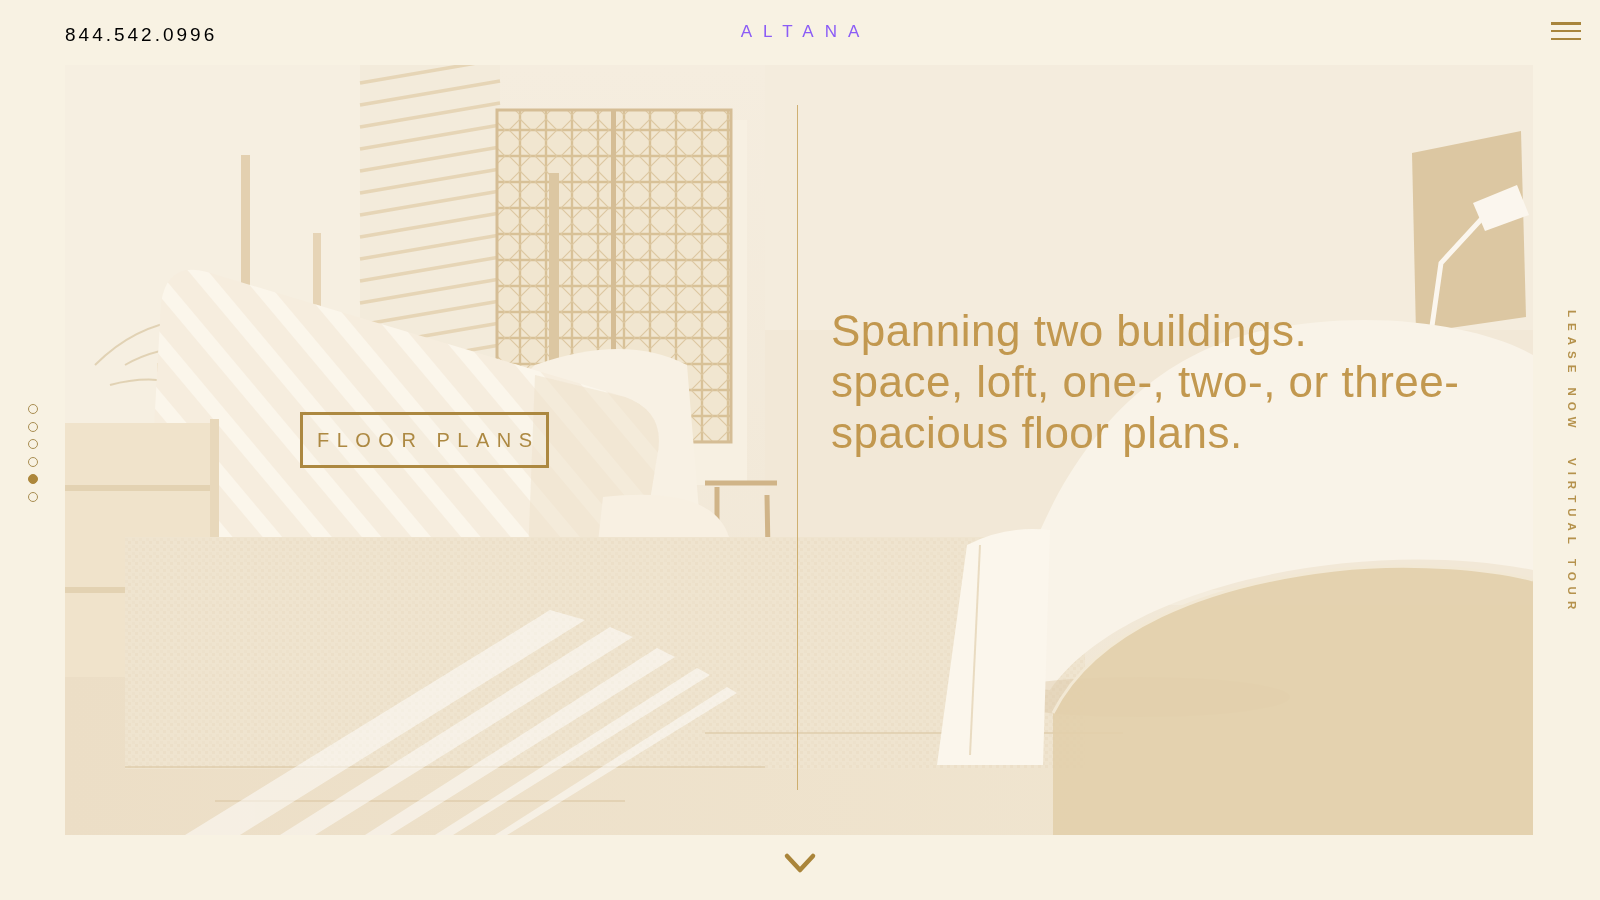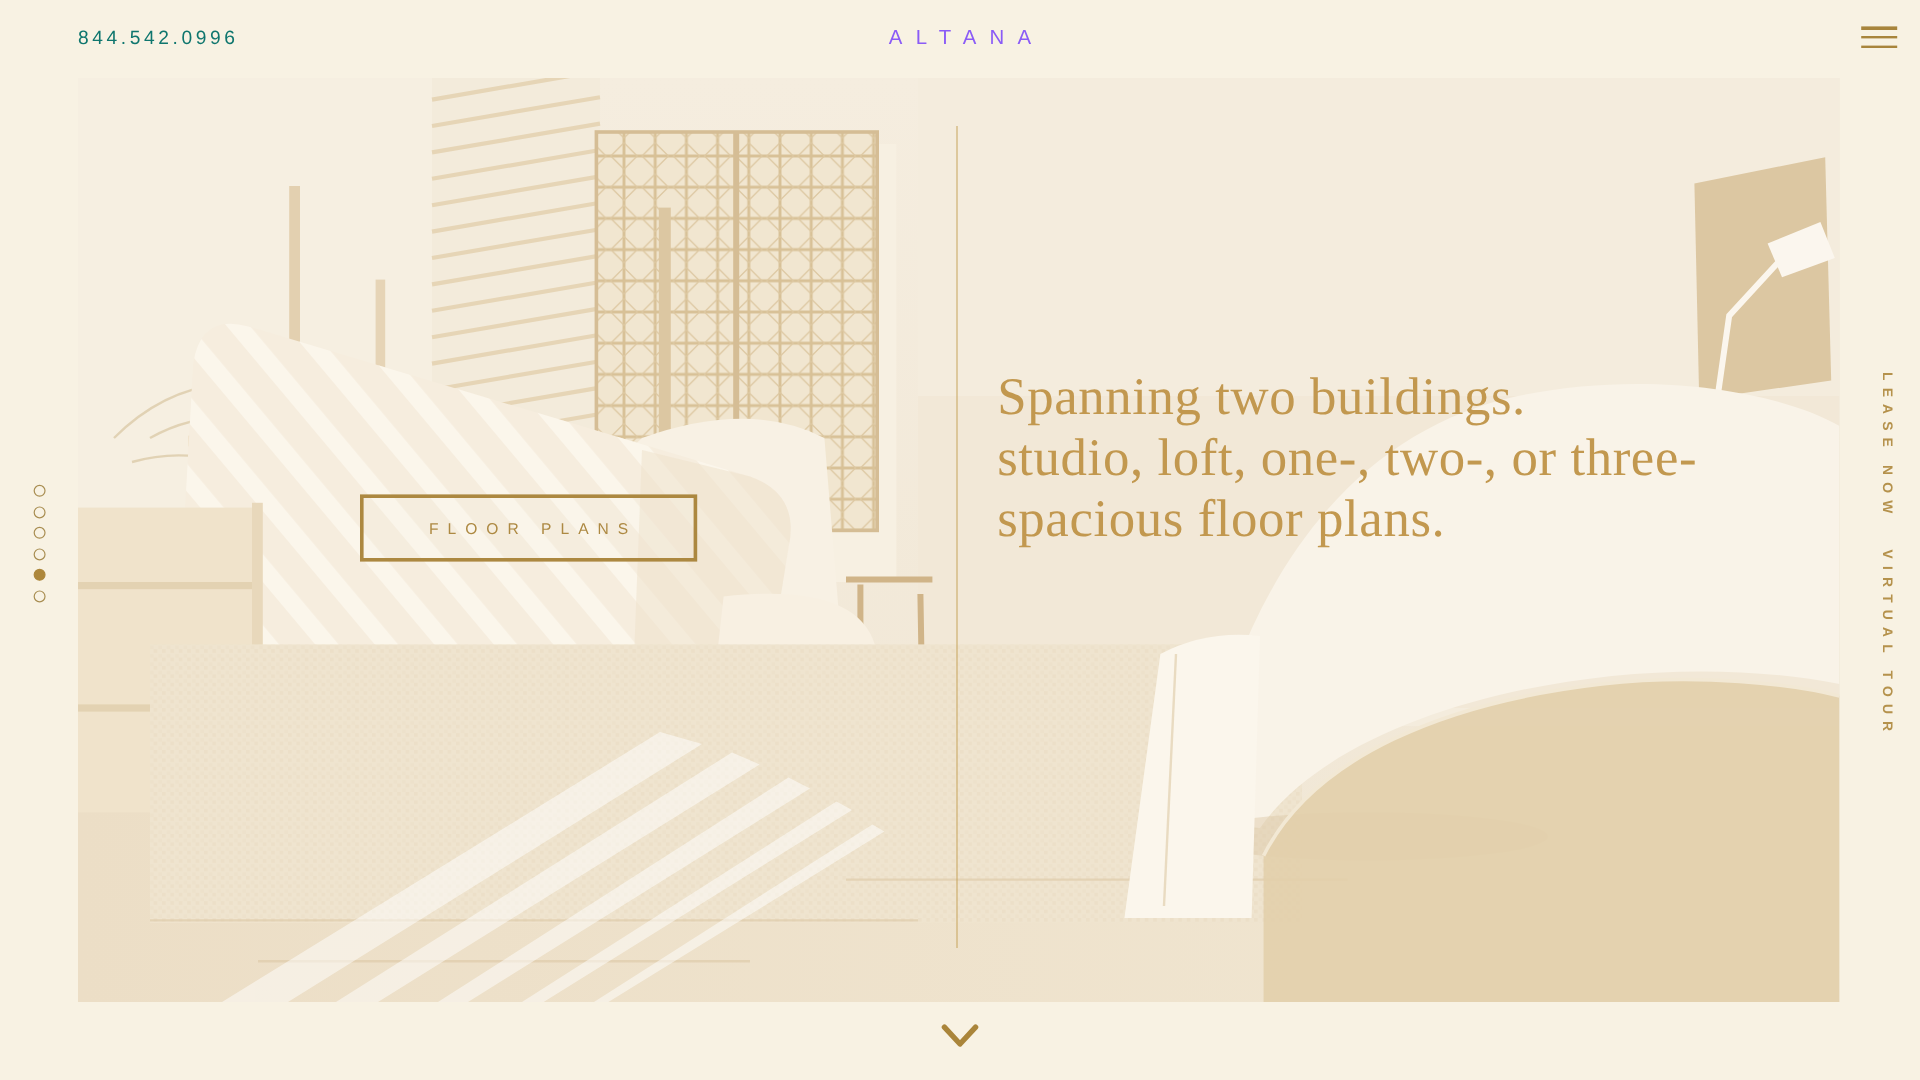--- a/index.html
+++ b/index.html
@@ -7,22 +7,22 @@
   body {
     background: #f8f2e3;
     font-family: "Liberation Sans", sans-serif;
     position: relative;
   }
   .page { position: absolute; inset: 0; }
 
   
   .phone {
     position: absolute; left: 65px; top: 24px;
-    font-size: 16px; letter-spacing: 3px;
-    color: #0f766e; text-decoration: none; cursor: pointer;
+    font-size: 19px; letter-spacing: 3px;
+    color: #000000; text-decoration: none; cursor: pointer;
   }
   .logo {
     position: absolute; left: 0; right: 0; top: 22px;
     text-align: center;
     font-size: 17px; letter-spacing: 11px; text-indent: 11px;
     color: #8b5cf6; cursor: pointer;
   }
   .menu-btn {
     position: absolute; left: 1551px; top: 22px;
     width: 30px; height: 18px;
@@ -47,36 +47,36 @@
   
   .hero {
     position: absolute; left: 65px; top: 65px;
     width: 1468px; height: 770px; overflow: hidden;
     background: #f2e9da;
   }
   .hero svg.photo { position: absolute; inset: 0; width: 100%; height: 100%; display: block; }
 
   .fp-btn {
     position: absolute; left: 235px; top: 347px;
-    width: 281px; height: 56px;
+    width: 249px; height: 56px;
     border: 3px solid #ac8840; background: rgba(248,242,227,0.08);
     color: #ad8942; font-family: "Liberation Sans", sans-serif;
-    font-size: 13px; letter-spacing: 7.5px; text-indent: 7.5px;
+    font-size: 20px; letter-spacing: 7.5px; text-indent: 7.5px;
     display: flex; align-items: center; justify-content: center;
     cursor: pointer; text-decoration: none;
   }
 
   .divider {
     position: absolute; left: 732px; top: 40px;
     width: 1px; height: 685px; background: #c6a158; opacity: .8;
   }
 
   .headline {
     position: absolute; left: 766px; top: 240px; width: 660px;
-    font-family: Liberation Serif, serif;
+    font-family: Liberation Sans, sans-serif;
     font-size: 44px; line-height: 51px; letter-spacing: .5px;
     color: #c2984f;
   }
   .headline div { white-space: nowrap; }
 
   
   .side-links {
     position: absolute; right: 22px; top: 310px;
     display: flex; flex-direction: column; align-items: center;
   }
@@ -226,21 +226,21 @@
       <path d="M 988,770 L 988,648 C 1030,565 1140,520 1270,505 C 1350,496 1430,505 1468,515 L 1468,770 Z" fill="#e2cfab" opacity=".9"></path>
       <path d="M 988,648 C 1030,565 1140,520 1270,505 C 1350,496 1430,505 1468,515" stroke="#f2e8d4" stroke-width="3" fill="none"></path>
     </svg>
 
     <a class="fp-btn">FLOOR PLANS</a>
 
     <div class="divider"></div>
 
     <div class="headline">
       <div>Spanning two buildings.</div>
-      <div>studio, loft, one-, two-, or three-</div>
+      <div>space, loft, one-, two-, or three-</div>
       <div>spacious floor plans.</div>
     </div>
   </section>
 
   <nav class="side-links">
     <a>LEASE NOW</a>
     <a>VIRTUAL TOUR</a>
   </nav>
 
   <button class="scroll-down">

